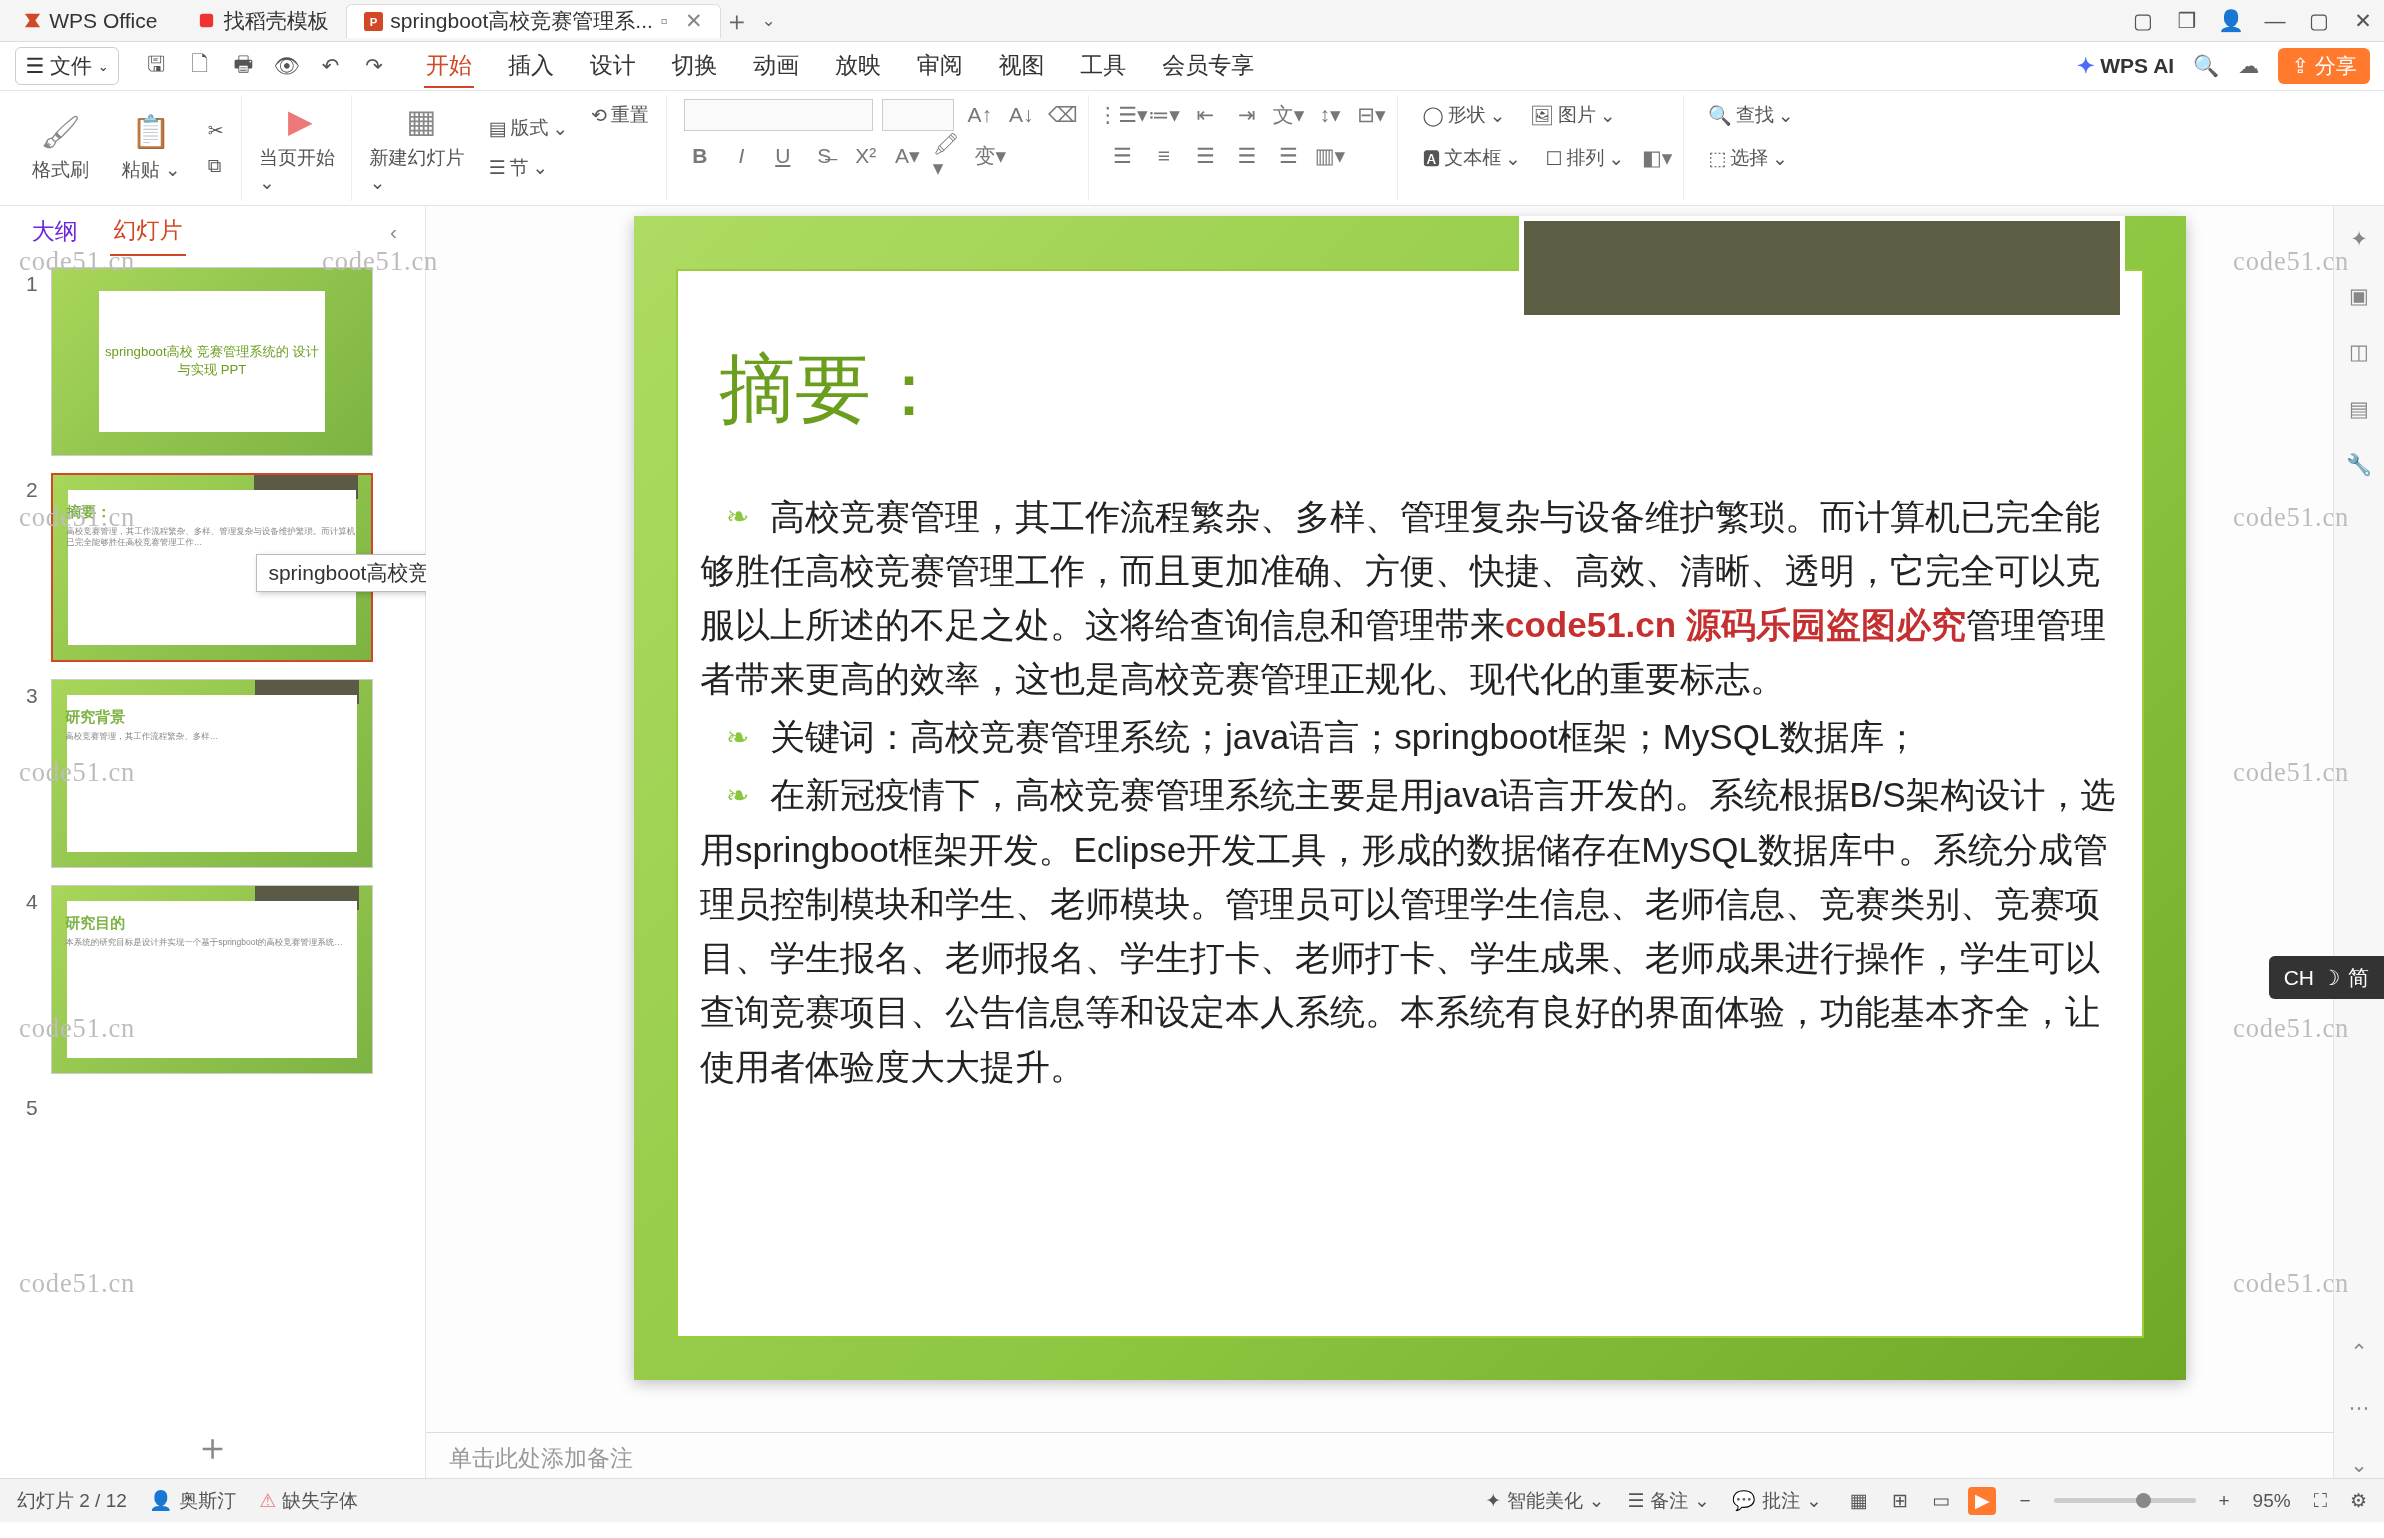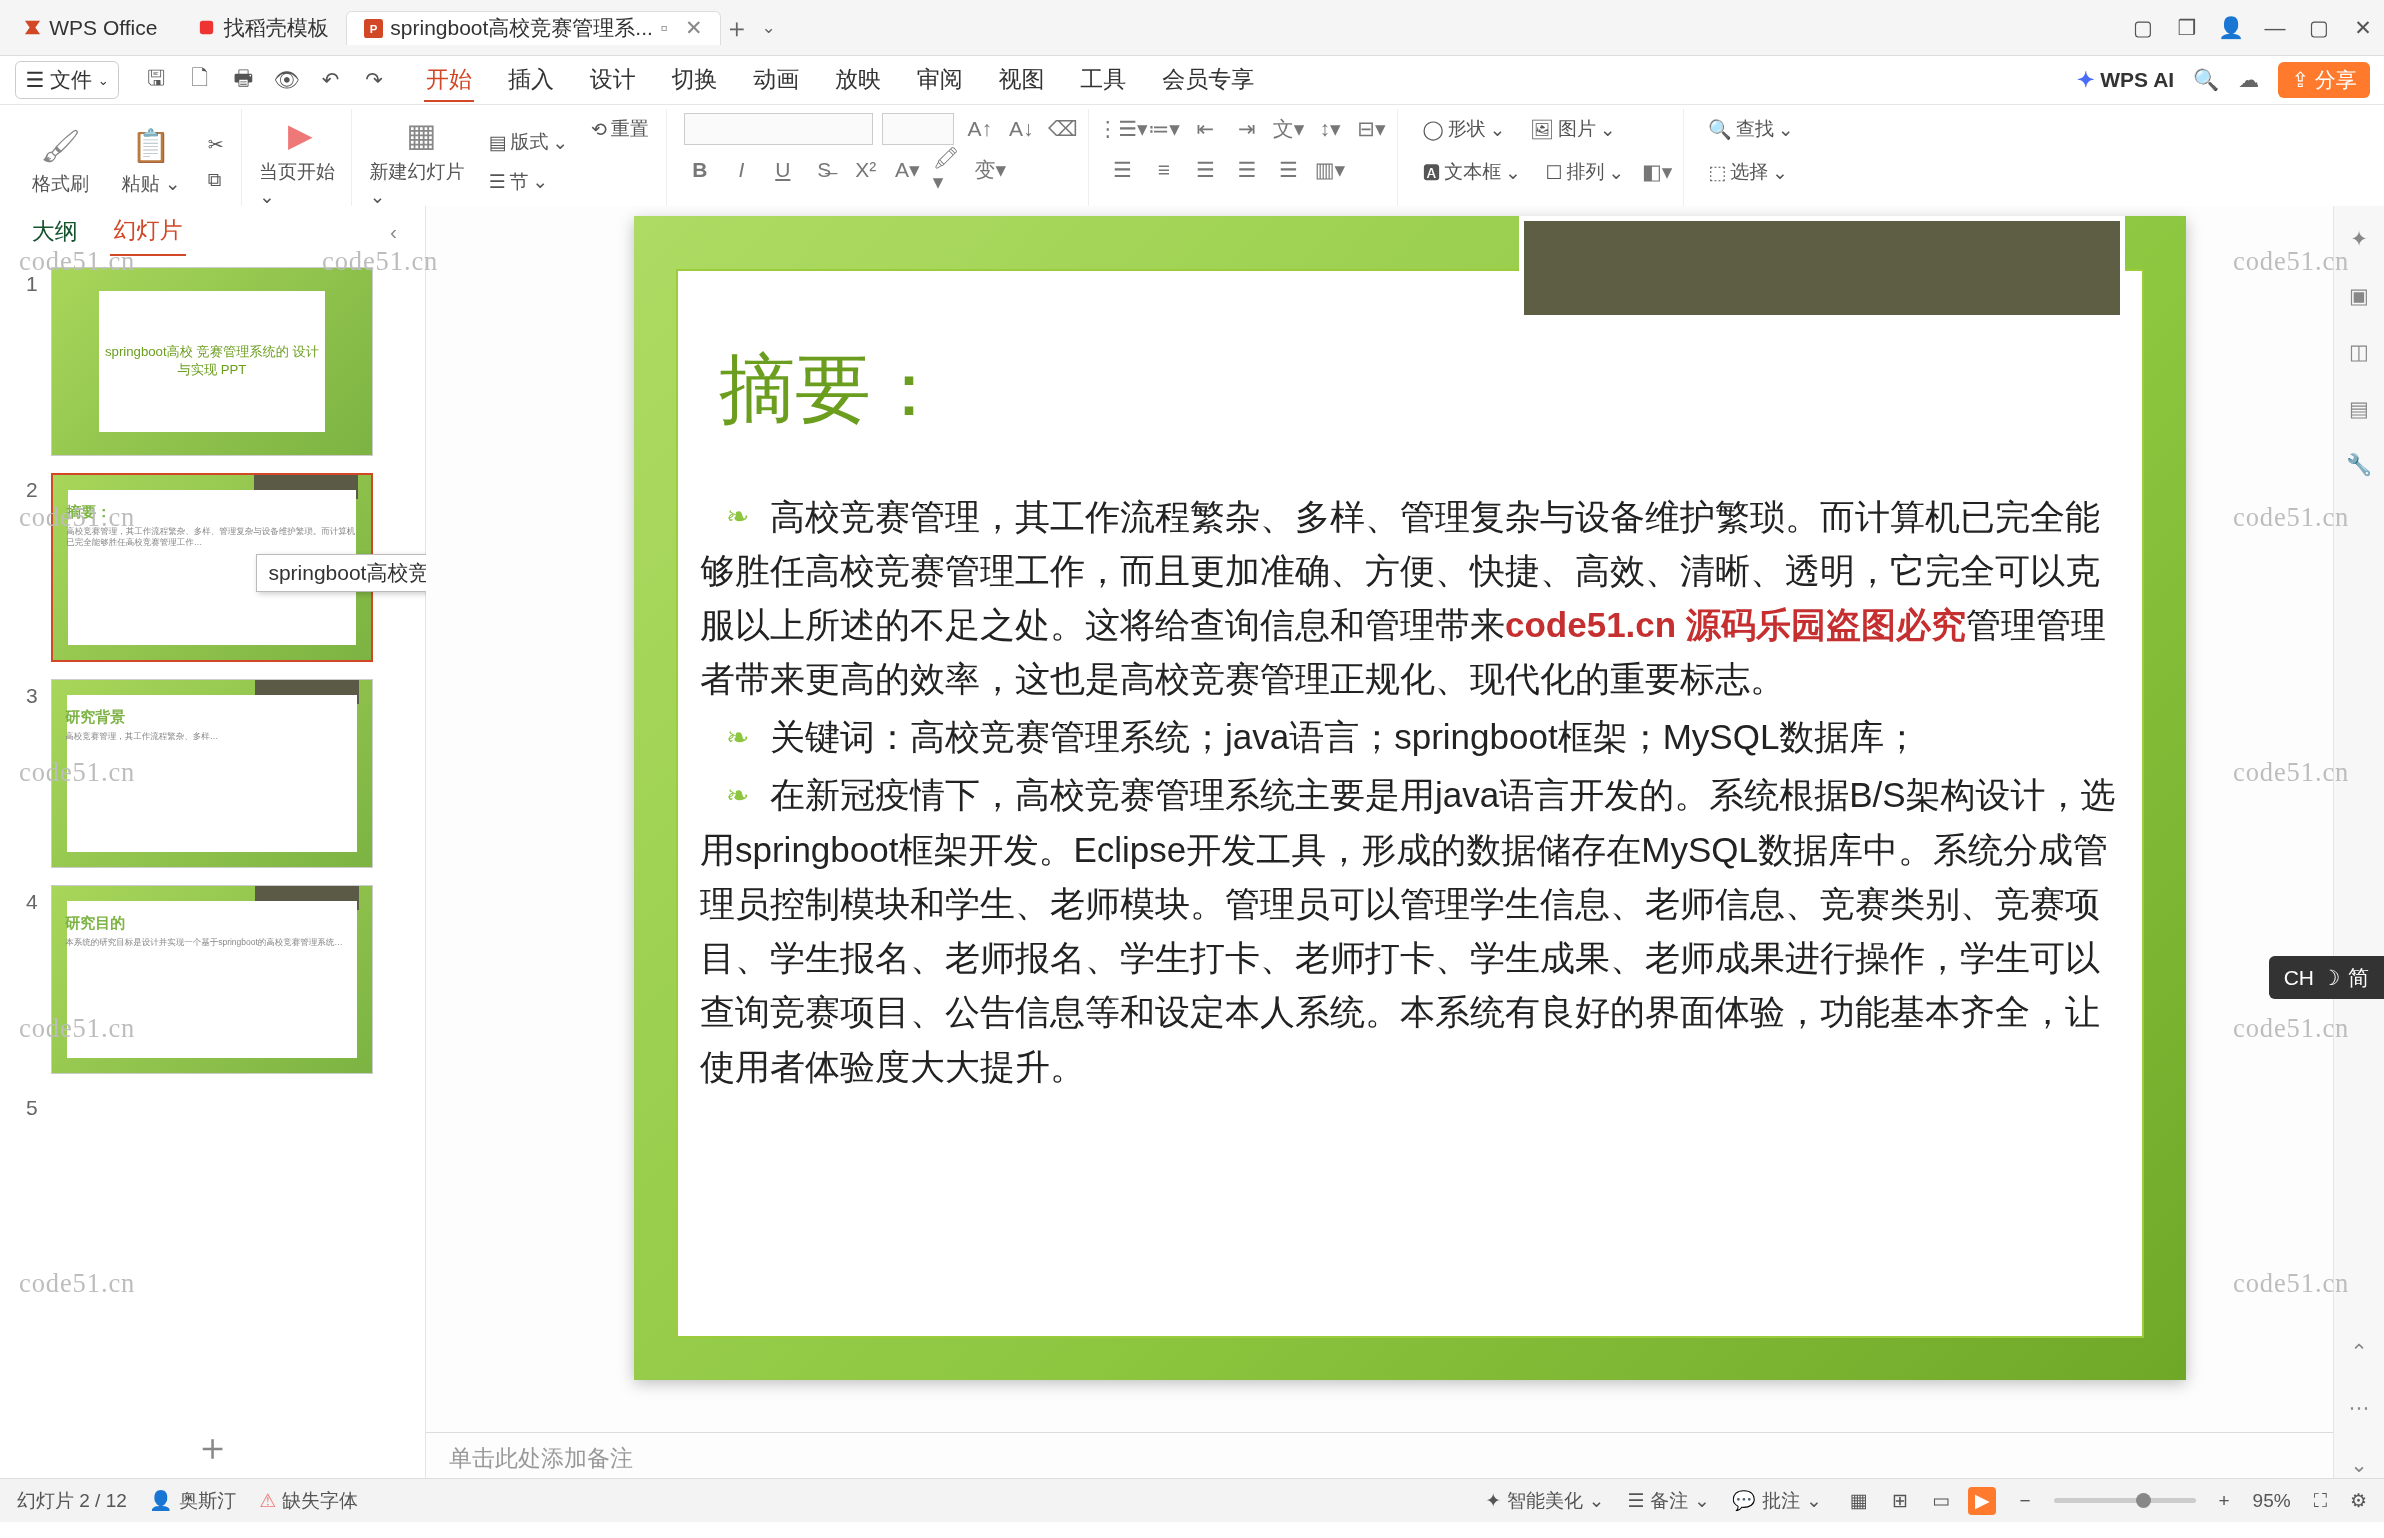--- a/index.html
+++ b/index.html
@@ -1,19 +1,19 @@
 <!DOCTYPE html>
 <html style="font-size:15px"><head>
 <meta charset="utf-8">
 <style>
 * { margin:0; padding:0; box-sizing:border-box; font-family:"Microsoft YaHei","SimSun",sans-serif; }
 body { background:#fff; width:2385px; height:1539px; overflow:hidden; font-size:21px; color:#333; }
 
 
-.titlebar { height:56px; background:#f5f5f5; display:flex; align-items:center; border-bottom:0.9px solid #ddd; }
+.titlebar { height:42px; background:#f5f5f5; display:flex; align-items:center; border-bottom:0.9px solid #ddd; }
 .titlebar .app-tab, .titlebar .doc-tab { display:flex; align-items:center; height:34px; padding:0 17px; border-radius:5.7px 5.7px 0 0; gap:7.6px; font-size:21px; }
 .titlebar .app-tab { margin-left:5.7px; }
 .titlebar .app-tab .wps-logo { width:19px; height:19px; color:#d24726; }
 .titlebar .doc-tab { background:#fff; border:0.9px solid #ddd; border-bottom:none; }
 .titlebar .doc-tab .close { margin-left:9.5px; color:#888; }
 .titlebar .new-tab { width:32px; text-align:center; color:#666; font-size:26.5px; }
 .titlebar .spacer { flex:1; }
 .titlebar .win-ctrl { width:44px; text-align:center; color:#555; font-size:21px; }
 
 
@@ -39,21 +39,21 @@
 .ribbon .iconrow .tb { width:32px; height:32px; display:flex; align-items:center; justify-content:center; color:#777; border-radius:3.8px; font-size:21px; }
 .ribbon .stack { display:flex; flex-direction:column; gap:5.7px; }
 
 
 .watermark { position:absolute; color:#bdbdbd; font-size:26.5px; pointer-events:none; user-select:none; font-family:Liberation Serif, serif; letter-spacing:0.9px; }
 
 
 .workarea { position:absolute; top:206px; left:0; right:0; bottom:57px; display:flex; }
 .side-panel { width:426px; background:#fff; border-right:0.9px solid #e5e5e5; display:flex; flex-direction:column; }
 .side-tabs { height:51px; display:flex; align-items:center; gap:28px; padding:0 28px; }
-.side-tabs .stab { color:#14532d; font-size:23px; padding:7.6px 3.8px; }
+.side-tabs .stab { color:#6d28d9; font-size:23px; padding:7.6px 3.8px; }
 .side-tabs .stab.active { color:#d24726; border-bottom:2.8px solid #d24726; }
 .side-tabs .collapse { margin-left:auto; color:#888; }
 .thumb-list { flex:1; overflow:auto; padding:9.5px 13.2px; }
 .thumb-row { display:flex; align-items:flex-start; gap:13.2px; margin-bottom:17px; }
 .thumb-num { width:24.6px; text-align:right; color:#666; font-size:21px; padding-top:5.7px; }
 .thumb { width:322px; height:189px; background:linear-gradient(135deg,#a8d65a,#7cb342); border:1.9px solid #ccc; position:relative; overflow:hidden; }
 .thumb.selected { border:2.8px solid #d24726; }
 .thumb .thumb-inner { position:absolute; inset:15px; background:#fff; }
 .thumb .thumb-bar { position:absolute; top:0; right:13.2px; width:104px; height:24.6px; background:#5a5a46; }
 .thumb .thumb-title { position:absolute; top:28px; left:13.2px; color:#7cb342; font-size:15px; font-weight:bold; }

